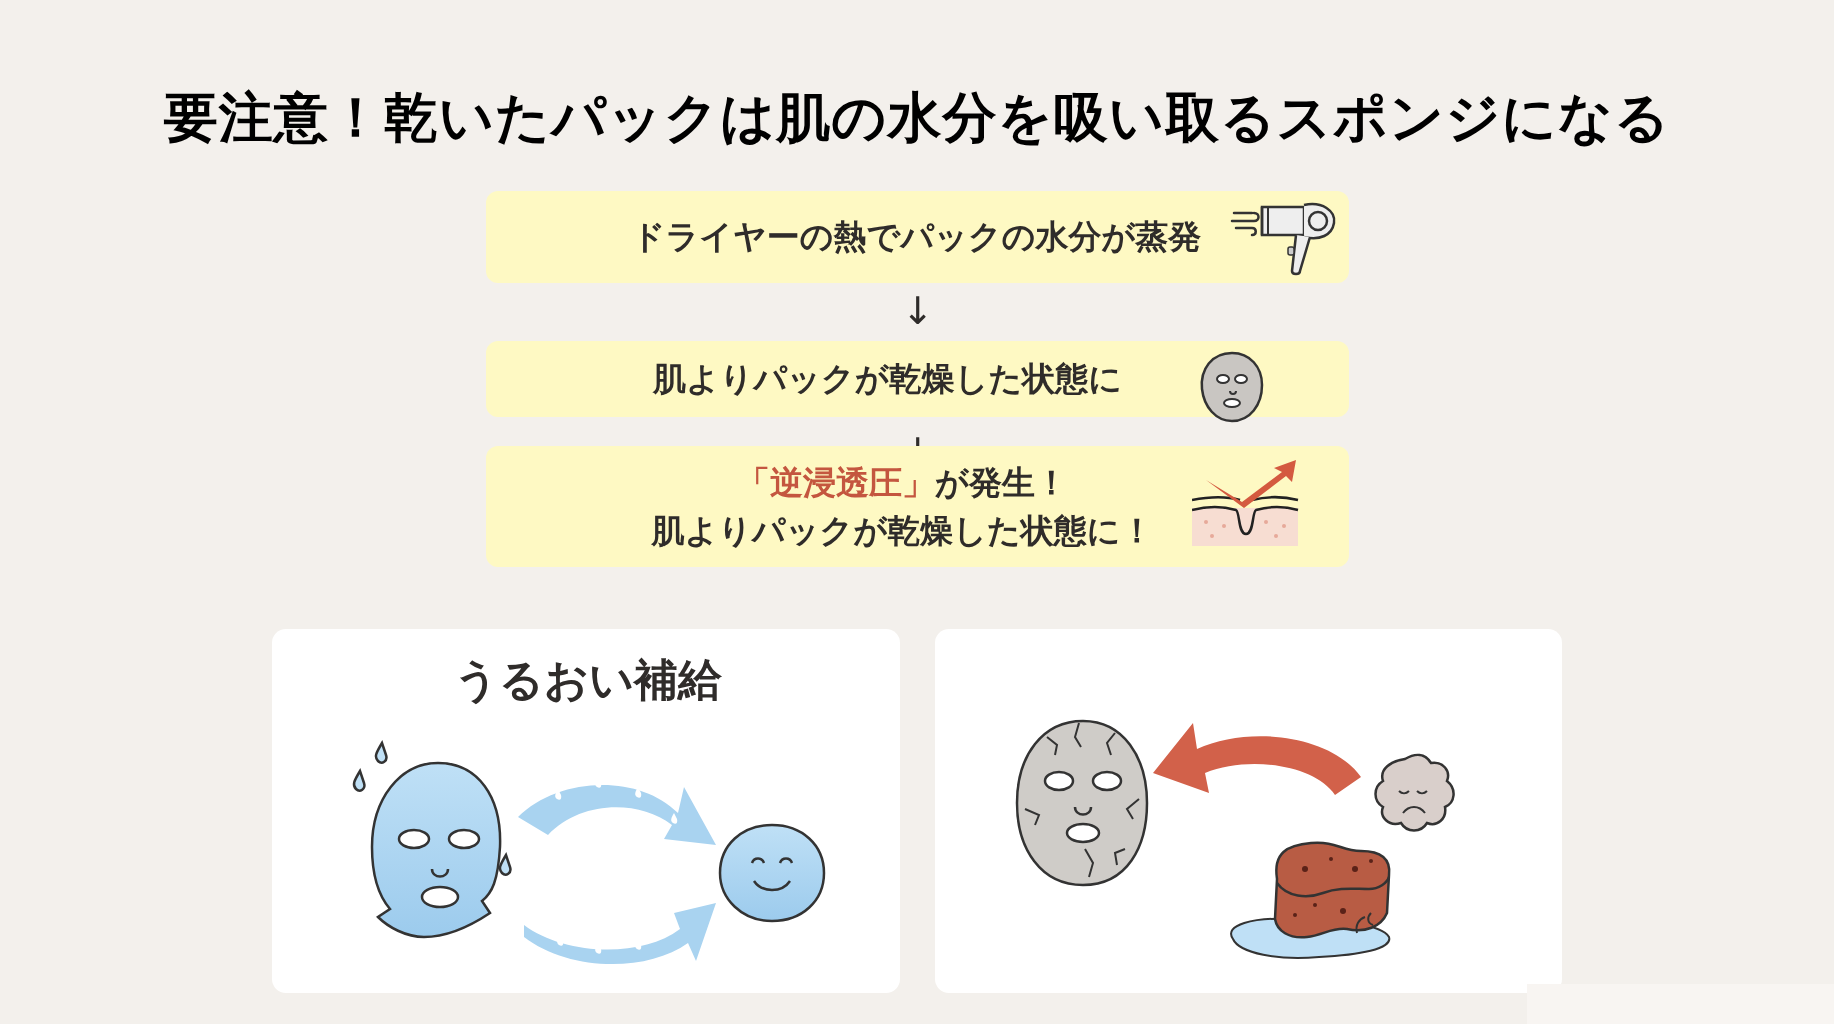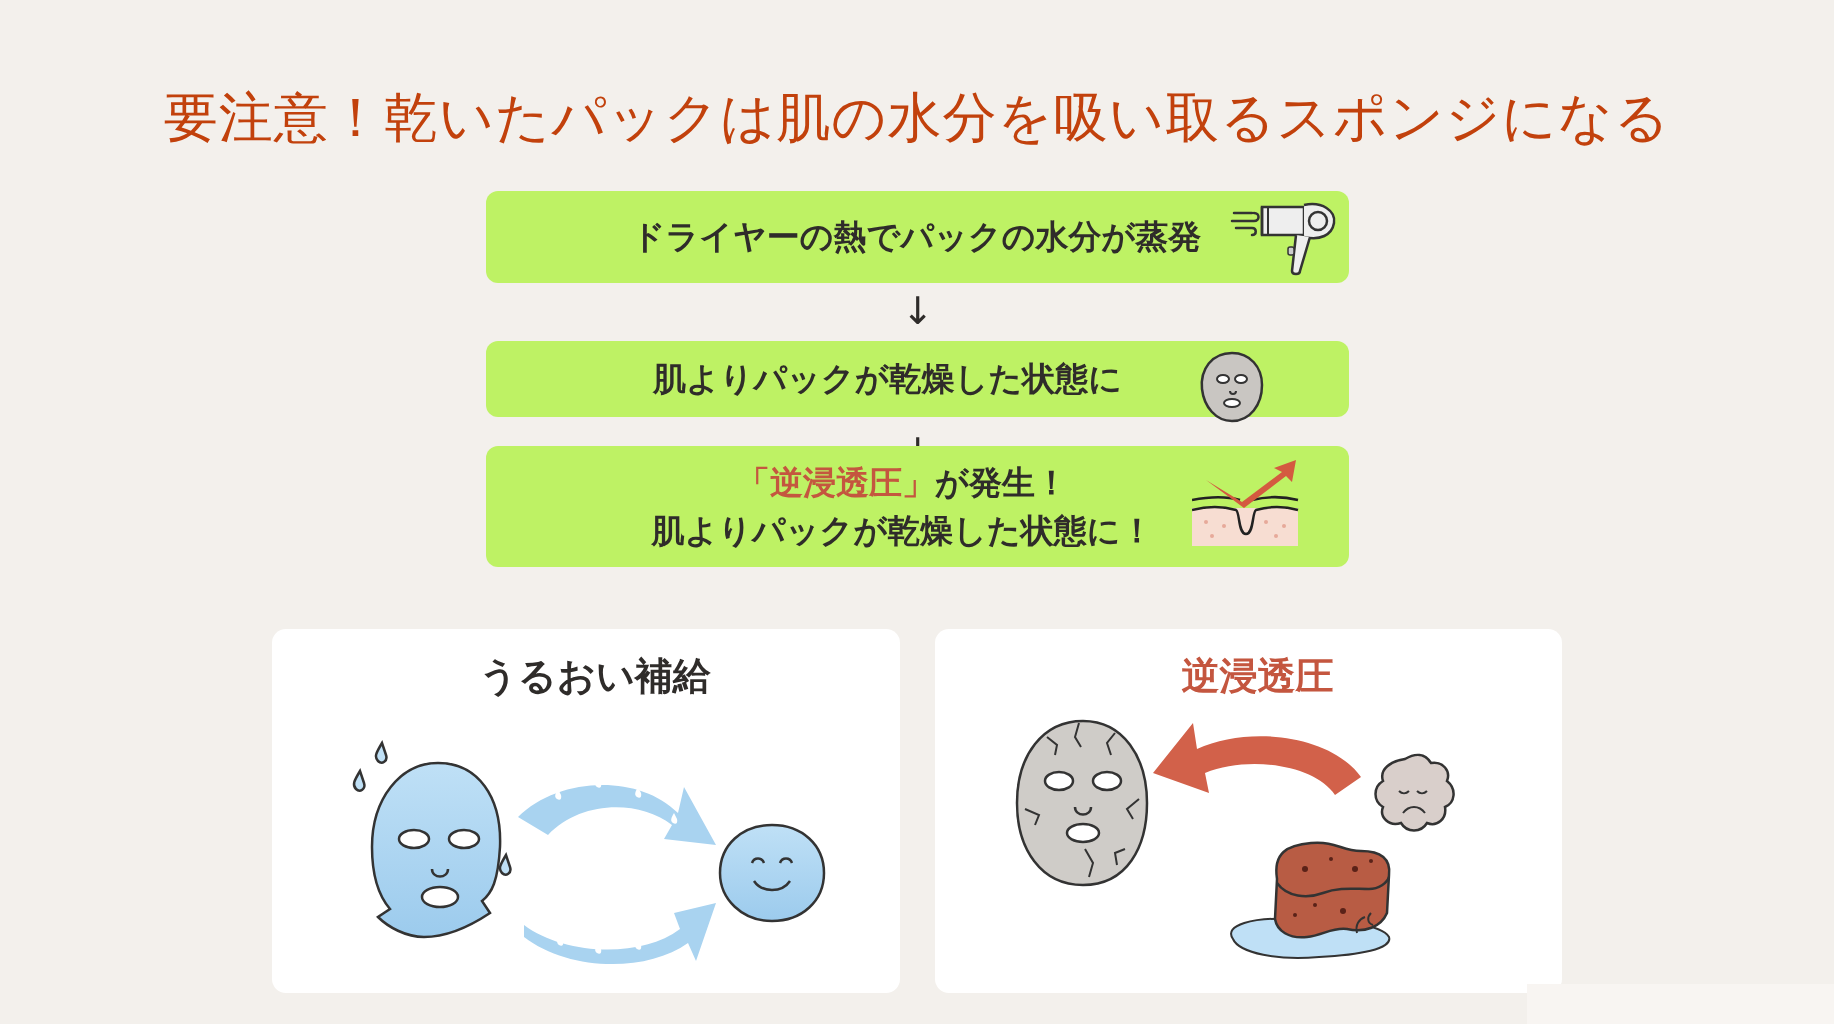--- a/index.html
+++ b/index.html
@@ -4,41 +4,41 @@
 <style>
   html, body { margin:0; padding:0; }
   body {
     width:1834px; height:1024px; position:relative; overflow:hidden;
     background:#f3f0ec;
     font-family:"DejaVu Sans","Liberation Sans",sans-serif;
     color:#2f2c2a;
   }
   .title {
     position:absolute; left:0; top:82px; width:1834px; text-align:center;
-    font-size:54px; font-weight:normal; letter-spacing:1px; color:#c2410c;
+    font-size:54px; font-weight:bold; letter-spacing:1px; color:#000000;
   }
   .step {
-    position:absolute; left:486px; width:863px; background:#bef264;
+    position:absolute; left:486px; width:863px; background:#fef9c3;
     border-radius:12px; display:flex; align-items:center; justify-content:center;
     box-sizing:border-box;
   }
   .step-text { font-size:33px; font-weight:bold; color:#2f2c2a; text-align:center; line-height:1.45; }
   .step-icon { position:absolute; }
   .accent { color:#c4563f; }
   .down-arrow {
     position:absolute; left:898px; width:40px; text-align:center;
     font-size:38px; color:#2f2c2a; line-height:1;
   }
   .panel {
     position:absolute; top:629px; height:364px; background:#ffffff;
     border-radius:14px;
   }
   .panel-title {
-    position:absolute; top:22px; left:9px; width:100%; text-align:center;
-    font-size:38px; font-weight:bold;
+    position:absolute; top:22px; left:2px; width:100%; text-align:center;
+    font-size:44px; font-weight:bold;
   }
   .bottom-strip { position:absolute; left:1527px; top:984px; width:307px; height:40px; background:#f8f5f2; }
   svg { display:block; }
 </style>
 </head>
 <body>
 
 <div class="title">要注意！乾いたパックは肌の水分を吸い取るスポンジになる</div>
 
 <div class="step" style="top:191px;height:92px;">
@@ -134,21 +134,20 @@
         </g>
 
       <path d="M424 96 c30 0 52 20 52 48 c0 28 -22 48 -52 48 c-30 0 -52 -22 -52 -48 c0 -28 22 -48 52 -48 z" fill="url(#bl)" stroke="#333" stroke-width="2.5"></path>
       <path d="M404 134 c2 -6 10 -6 12 0 M432 134 c2 -6 10 -6 12 0" fill="none" stroke="#333" stroke-width="2.5"></path>
       <path d="M406 152 c8 12 28 12 36 0" fill="none" stroke="#333" stroke-width="2.5"></path>
     </svg>
   </div>
 </div>
 
 <div class="panel" style="left:935px;width:627px;">
-  <div class="panel-title accent">逆浸透圧</div>
   <div style="position:absolute;left:80px;top:90px;">
     <svg width="480" height="260" viewBox="0 0 480 260">
 
       <path d="M68 2 c40 0 64 36 64 82 c0 44 -20 82 -64 82 c-42 0 -66 -36 -66 -82 c0 -48 26 -82 66 -82 z" fill="#cfccc8" stroke="#333" stroke-width="2.5"></path>
       <g fill="none" stroke="#333" stroke-width="2">
         <path d="M32 18 l10 8 l-2 10"></path>
           <path d="M64 4 l-4 14 l6 10"></path>
           <path d="M100 14 l-8 10 l4 12"></path>
         <path d="M10 90 l14 6 l-4 10"></path>
           <path d="M124 80 l-12 10 l6 10"></path>

